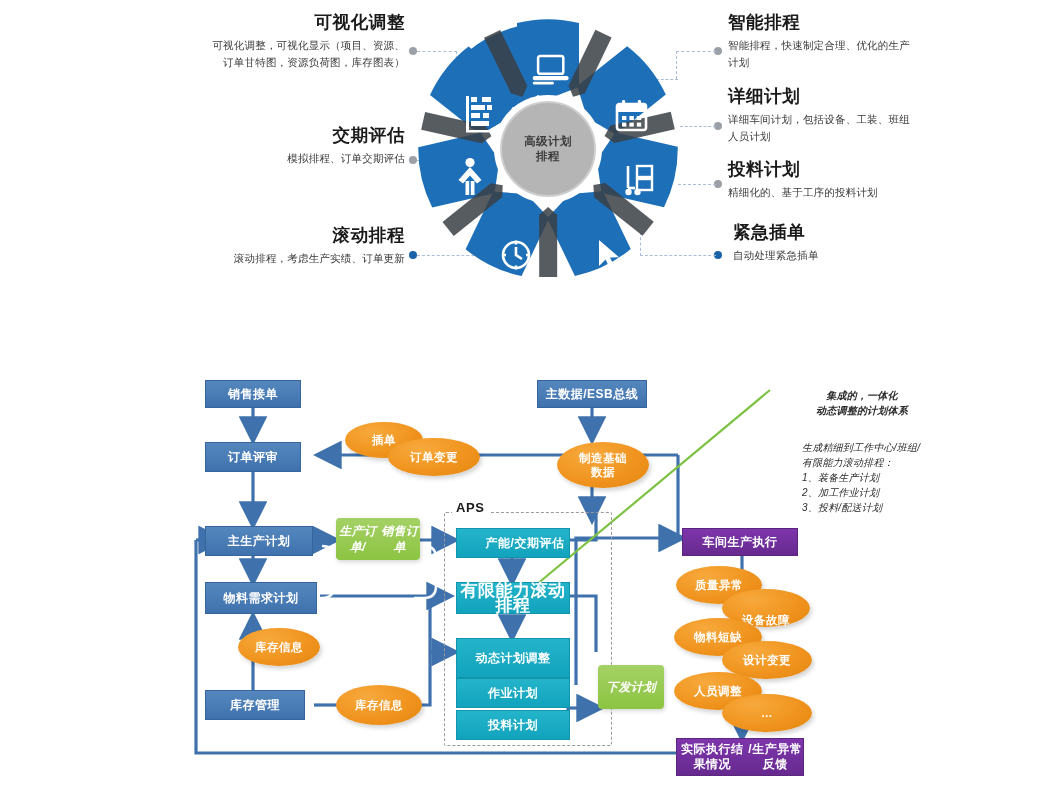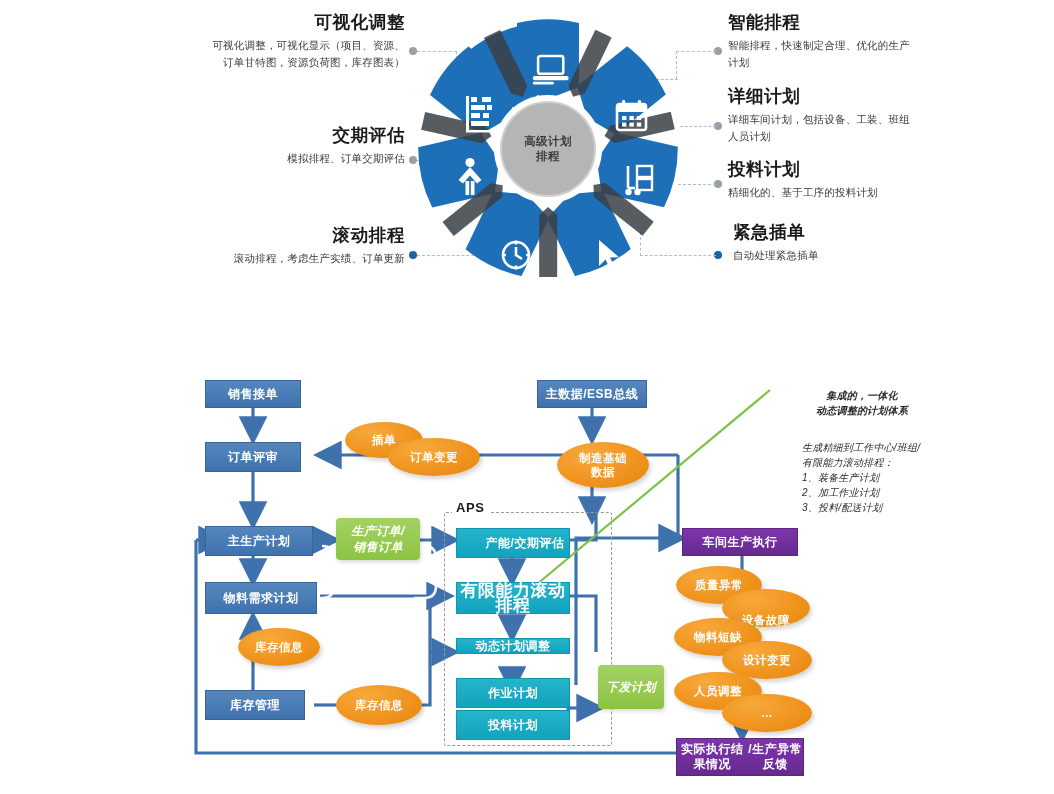--- a/index.html
+++ b/index.html
@@ -407,39 +407,39 @@
     <div class="node n-blue" style="left:537px;top:20px;width:110px;height:28px;">
       <span>主数据/ESB总线</span>
     </div>
 
     <div class="node n-teal" style="left:456px;top:168px;width:114px;height:30px;padding-left:24px;">
       <span>产能/交期评估</span>
     </div>
     <div class="node n-teal" style="left:456px;top:222px;width:114px;height:32px;">
       <span style="font-size:17px;">有限能力滚动排程</span>
     </div>
-    <div class="node n-teal" style="left:456px;top:278px;width:114px;height:16px;">
+    <div class="node n-teal" style="left:456px;top:278px;width:114px;height:40px;">
       <span>动态计划调整</span>
     </div>
     <div class="node n-teal" style="left:456px;top:318px;width:114px;height:30px;">
       <span>作业计划</span>
     </div>
     <div class="node n-teal" style="left:456px;top:350px;width:114px;height:30px;">
       <span>投料计划</span>
     </div>
 
     <div class="node n-purple" style="left:682px;top:168px;width:116px;height:28px;">
       <span>车间生产执行</span>
     </div>
     <div class="node n-purple" style="left:676px;top:378px;width:128px;height:38px;flex-direction:row;">
       <span>实际执行结果情况</span>
       <span>/生产异常反馈</span>
     </div>
 
-    <div class="greenbox" style="left:336px;top:158px;width:84px;height:42px;flex-direction:column;">
+    <div class="greenbox" style="left:336px;top:158px;width:84px;height:42px;flex-direction:row;">
       <span>生产订单/</span>
       <span>销售订单</span>
     </div>
     <div class="greenbox" style="left:598px;top:305px;width:66px;height:44px;">
       <span>下发计划</span>
     </div>
 
     <div class="oval" style="left:345px;top:62px;width:78px;height:36px;">
       <span>插单</span>
     </div>

